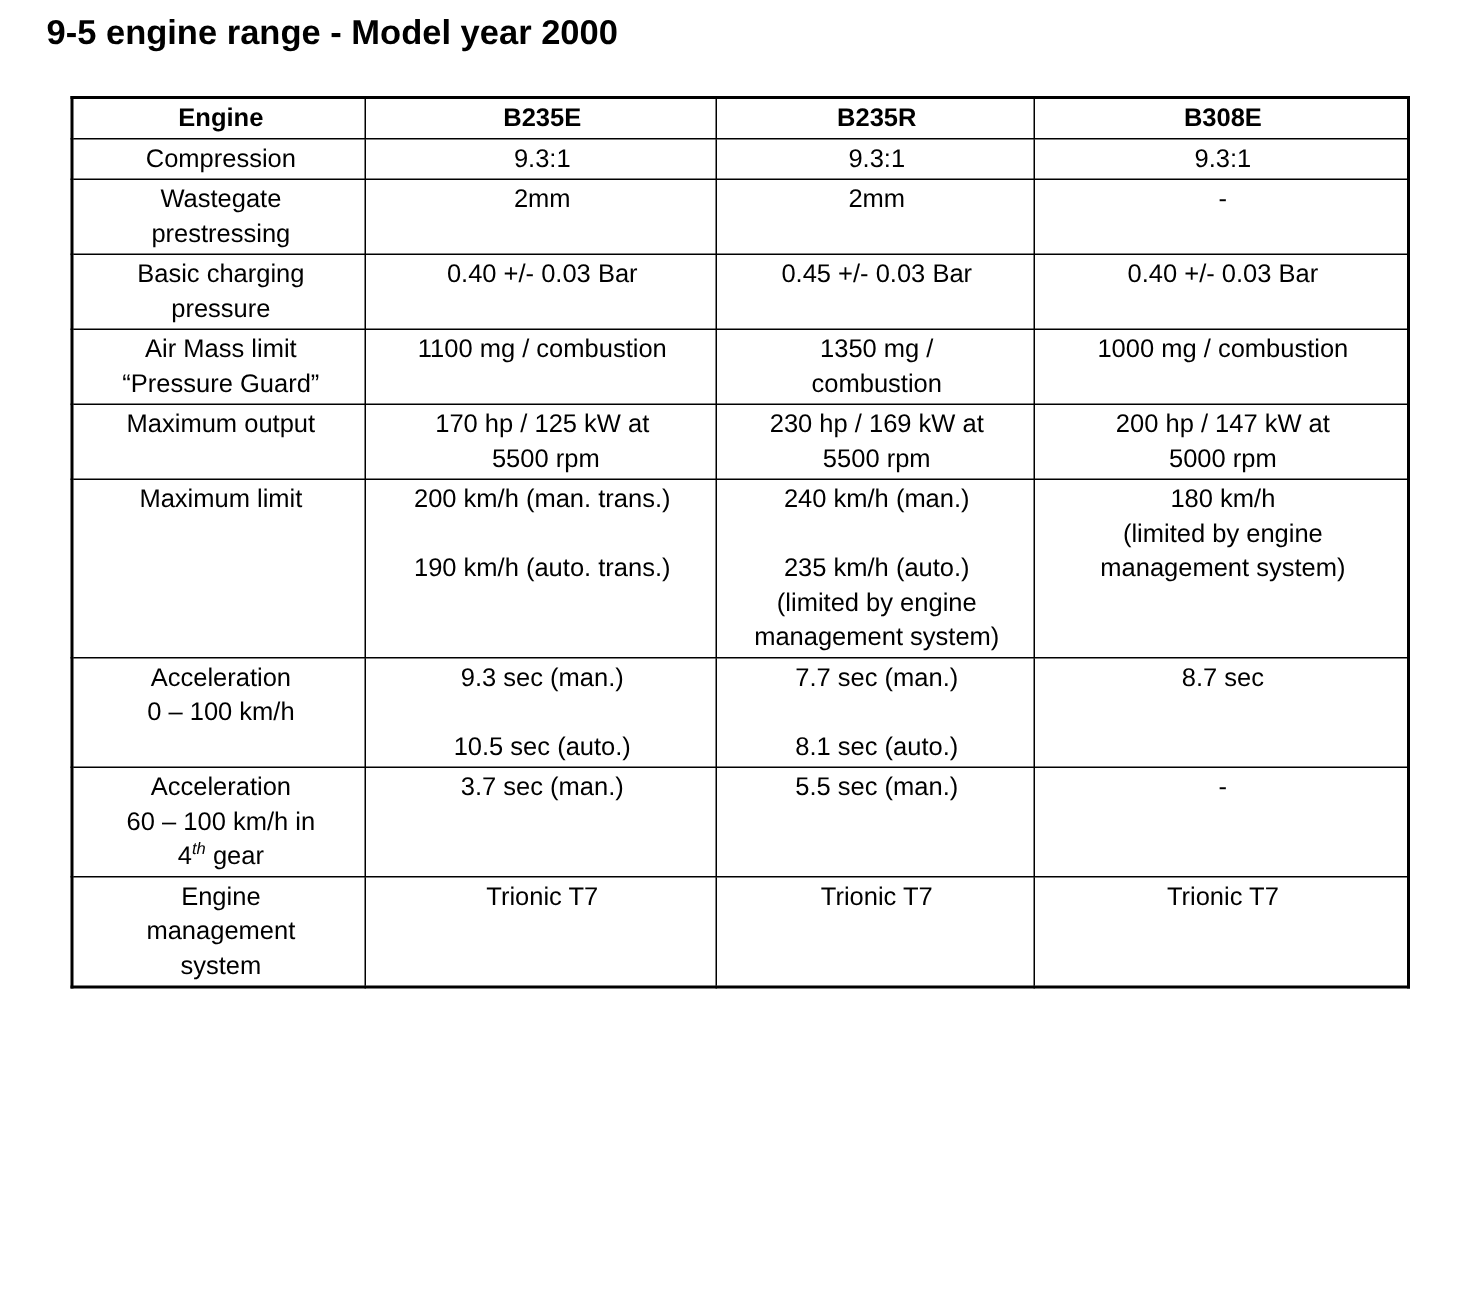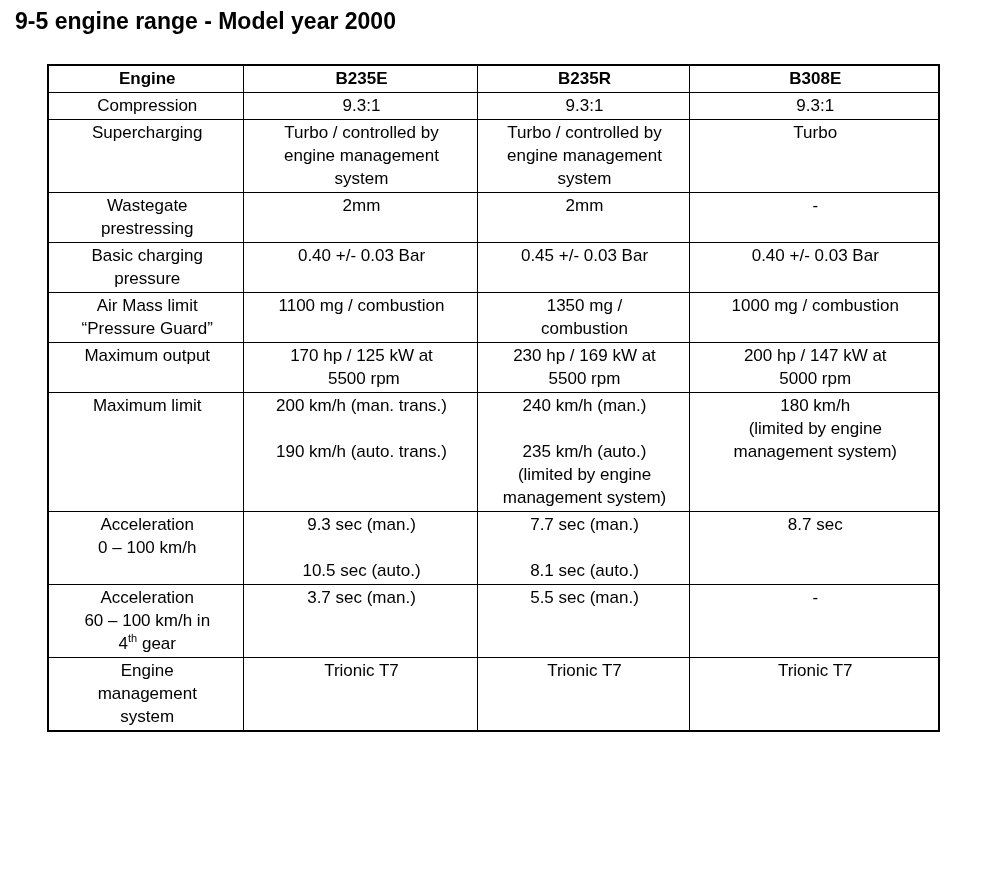--- a/index.html
+++ b/index.html
@@ -10,21 +10,21 @@
     color: #000000;
     font-family: "Liberation Sans", "DejaVu Sans", sans-serif;
   }
   .page {
     position: relative;
     width: 982px;
     height: 870px;
     overflow: hidden;
   }
   h1.doc-title {
-    margin: 8px 0 0 15px;
+    margin: 8px 0 0 31px;
     font-size: 23px;
     font-weight: bold;
     line-height: 27px;
     letter-spacing: 0px;
   }
   table.spec-table {
     margin: 29px 0 0 47px;
     border-collapse: collapse;
     table-layout: fixed;
     width: 891px;
@@ -44,20 +44,21 @@
     font-weight: bold;
   }
   col.c0 { width: 195px; }
   col.c1 { width: 234px; }
   col.c2 { width: 212px; }
   col.c3 { width: 250px; }
   sup.ordinal {
     font-size: 11px;
     line-height: 0;
     vertical-align: super;
+    font-style: italic;
   }
 </style>
 </head>
 <body>
 
 <div class="page">
 
   <h1 class="doc-title">9-5 engine range - Model year 2000</h1>
 
   <table class="spec-table">
@@ -75,30 +76,20 @@
         <th>B308E</th>
       </tr>
 
       <tr>
         <td>Compression</td>
         <td>9.3:1</td>
         <td>9.3:1</td>
         <td>9.3:1</td>
       </tr>
 
-      <tr>
-        <td>Supercharging</td>
-        <td>Turbo / controlled by
-engine management
-system</td>
-        <td>Turbo / controlled by
-engine management
-system</td>
-        <td>Turbo</td>
-      </tr>
 
       <tr>
         <td>Wastegate
 prestressing</td>
         <td>2mm</td>
         <td>2mm</td>
         <td>-</td>
       </tr>
 
       <tr>

